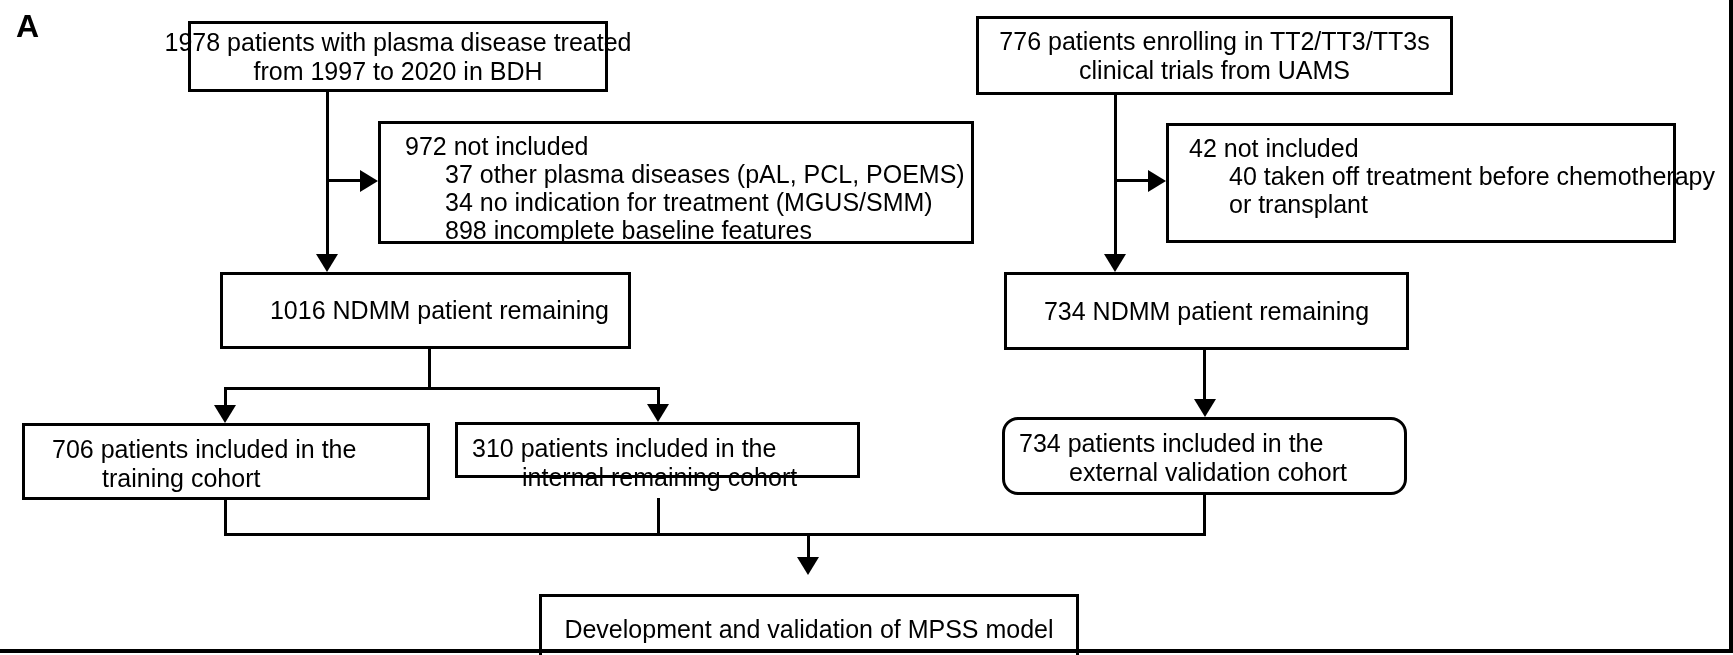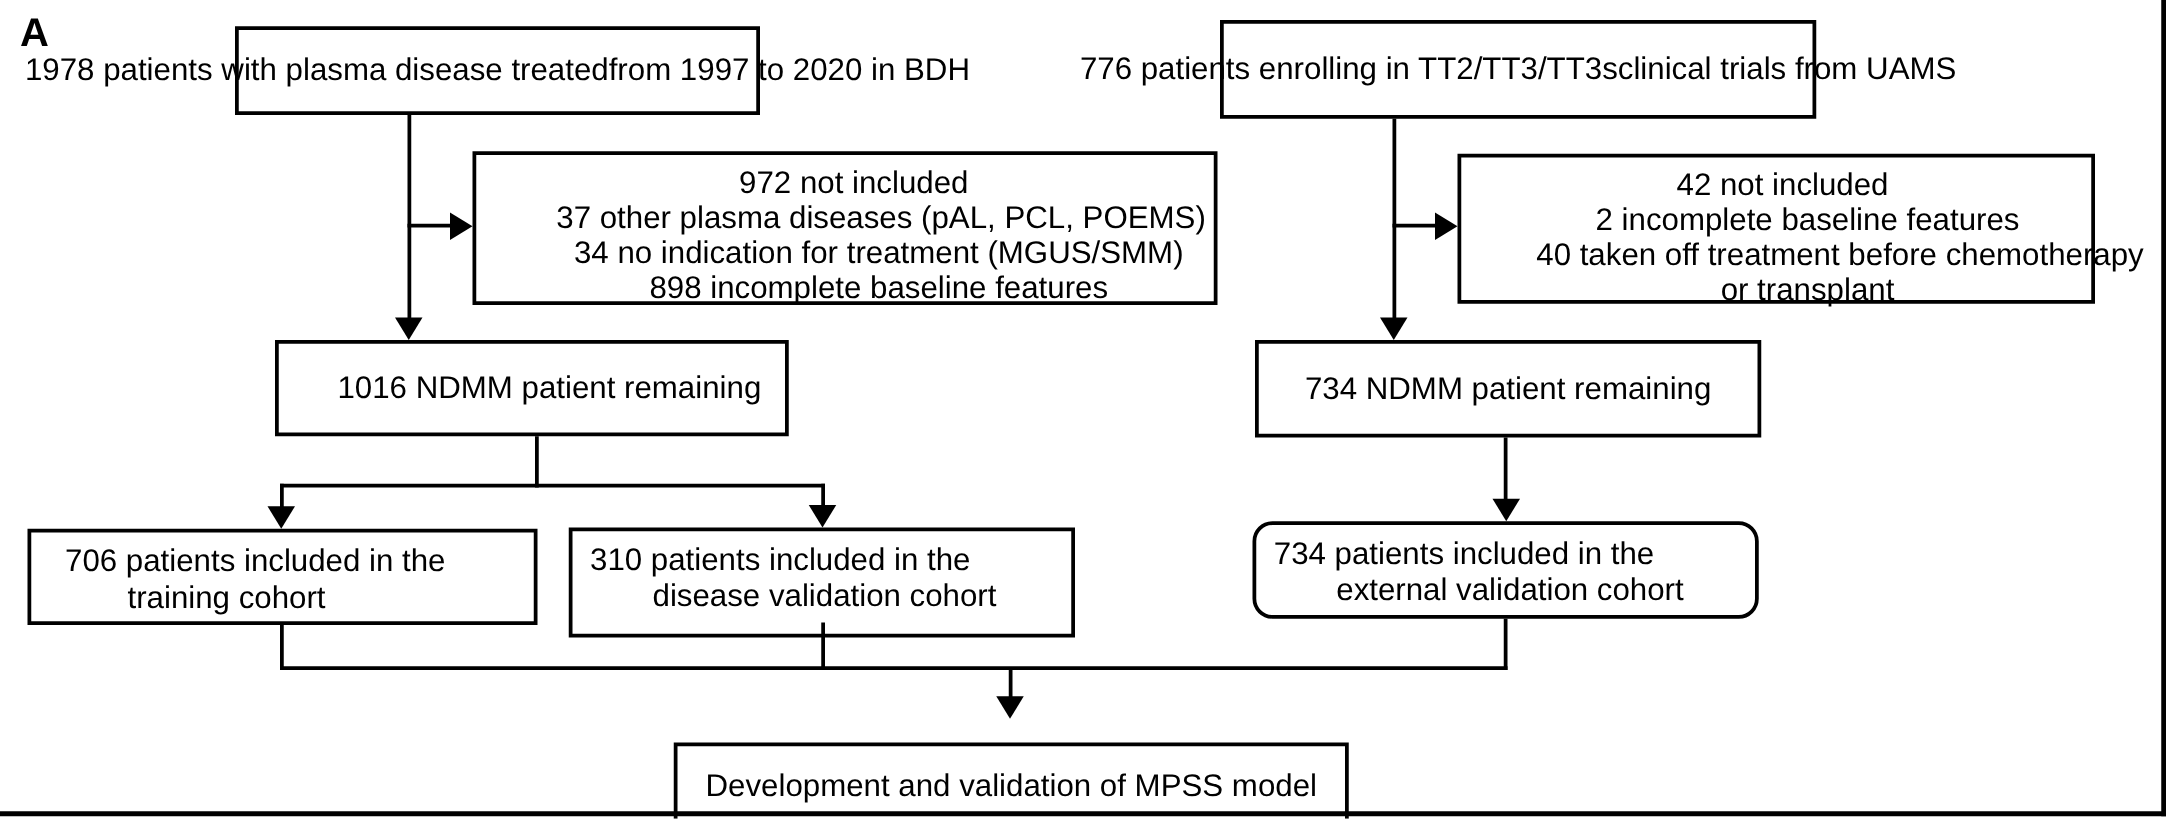--- a/index.html
+++ b/index.html
@@ -18,22 +18,22 @@
   .box{
     position:absolute;
     border:3px solid #000;
     background:#fff;
     box-sizing:border-box;
     font-size:25px;
     line-height:29px;
   }
   .box .ln{white-space:pre;}
   .center-box{display:flex;align-items:center;justify-content:center;text-align:center;}
-  .center-lines{display:flex;flex-direction:row;align-items:center;justify-content:center;text-align:center;}
-  .hang{padding:8px 10px 8px 24px;text-align:center;}
+  .center-lines{display:flex;flex-direction:column;align-items:center;justify-content:center;text-align:center;}
+  .hang{padding:8px 10px 8px 24px;}
   .hang .ln{line-height:28px;}
   .hang .ln.indent{margin-left:40px;}
   .cohort{padding:9px 8px 8px 14px;}
   .cohort .ln.indent{margin-left:50px;}
   .line{position:absolute;background:#000;}
   .arrow-down{
     position:absolute;width:0;height:0;
     border-left:11px solid transparent;
     border-right:11px solid transparent;
     border-top:18px solid #000;
@@ -64,41 +64,40 @@
 
   <div class="box hang" style="left:378px;top:121px;width:596px;height:123px;">
     <div class="ln">972 not included</div>
     <div class="ln indent">37 other plasma diseases (pAL, PCL, POEMS)</div>
     <div class="ln indent">34 no indication for treatment (MGUS/SMM)</div>
     <div class="ln indent">898 incomplete baseline features</div>
   </div>
 
   <div class="box hang" style="left:1166px;top:123px;width:510px;height:120px;padding-left:20px;">
     <div class="ln">42 not included</div>
-    <div class="ln indent">2 incomplete baseline features</div>
     <div class="ln indent">40 taken off treatment before chemotherapy</div>
     <div class="ln indent">or transplant</div>
   </div>
 
   <div class="box center-box" style="left:220px;top:272px;width:411px;height:77px;padding-left:28px;">
     <div class="ln">1016 NDMM patient remaining</div>
   </div>
 
   <div class="box center-box" style="left:1004px;top:272px;width:405px;height:78px;">
     <div class="ln">734 NDMM patient remaining</div>
   </div>
 
   <div class="box cohort" style="left:22px;top:423px;width:408px;height:77px;padding-left:27px;">
     <div class="ln">706 patients included in the</div>
     <div class="ln indent">training cohort</div>
   </div>
 
-  <div class="box cohort" style="left:455px;top:422px;width:405px;height:88px;">
+  <div class="box cohort" style="left:455px;top:422px;width:405px;height:56px;">
     <div class="ln">310 patients included in the</div>
-    <div class="ln indent">disease validation cohort</div>
+    <div class="ln indent">internal remaining cohort</div>
   </div>
 
   <div class="box cohort" style="left:1002px;top:417px;width:405px;height:78px;border-radius:16px;">
     <div class="ln">734 patients included in the</div>
     <div class="ln indent">external validation cohort</div>
   </div>
 
   <div class="box center-box" style="left:539px;top:554px;width:540px;height:70px;margin-top:40px;">
     <div class="ln">Development and validation of MPSS model</div>
   </div>

